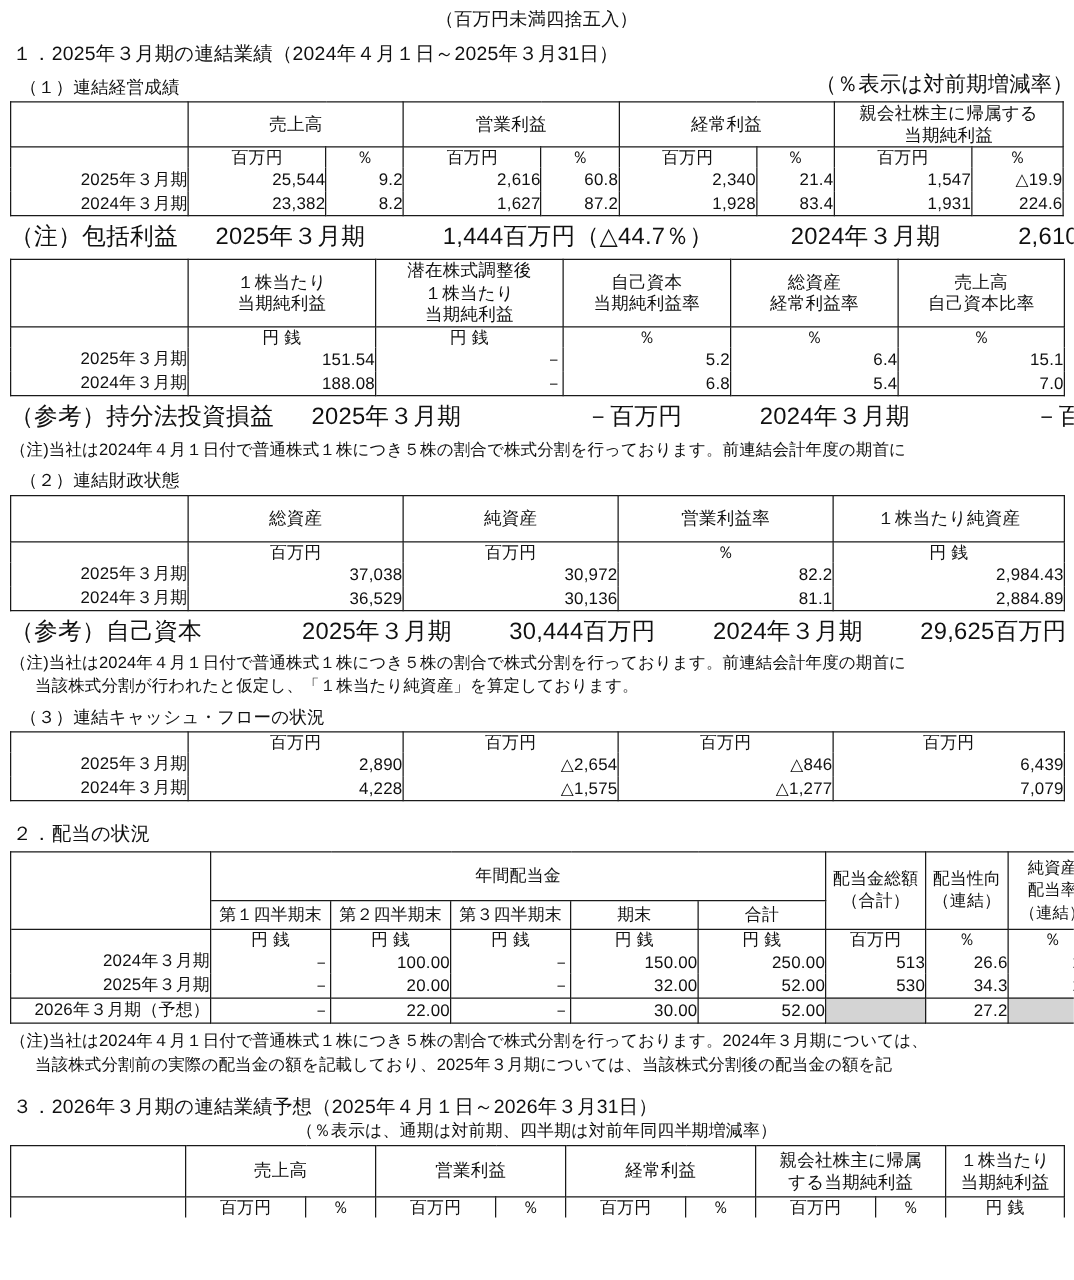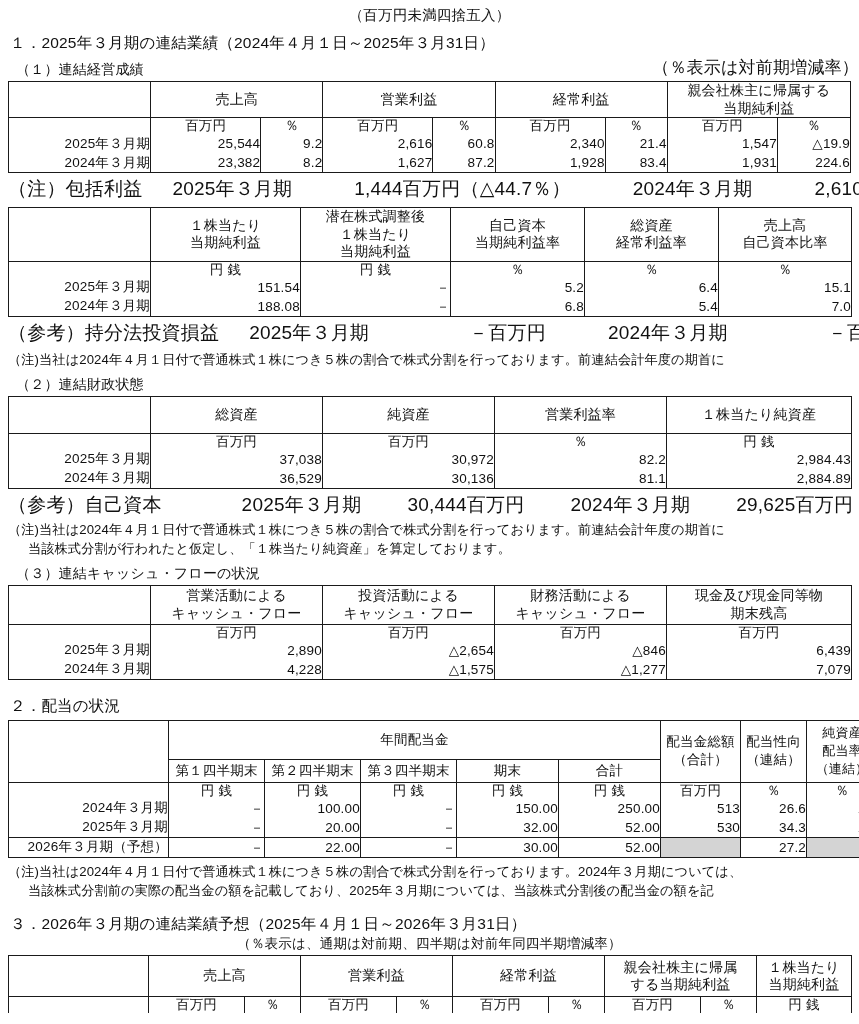--- a/index.html
+++ b/index.html
@@ -328,39 +328,20 @@
 
   <table class="fin" style="margin-top:2px;width:843px;">
     <colgroup>
       <col style="width:142px">
         <col style="width:172px">
         <col style="width:172px">
       <col style="width:172px">
         <col style="width:185px">
     </colgroup>
     <tbody>
-        <tr>
-      <th class="grp" style="height:38px;"></th>
-      <th class="grp">
-            <span class="spacer">営業活動による</span>
-            <span class="spacer">キャッシュ・フロー</span>
-          </th>
-      <th class="grp">
-            <span class="spacer">投資活動による</span>
-            <span class="spacer">キャッシュ・フロー</span>
-          </th>
-      <th class="grp">
-            <span class="spacer">財務活動による</span>
-            <span class="spacer">キャッシュ・フロー</span>
-          </th>
-      <th class="grp">
-            <span class="spacer">現金及び現金同等物</span>
-            <span class="spacer">期末残高</span>
-          </th>
-    </tr>
     <tr>
       <td class="nb-b"></td>
       <td class="u nb-b">百万円</td>
       <td class="u nb-b">百万円</td>
       <td class="u nb-b">百万円</td>
       <td class="u nb-b">百万円</td>
     </tr>
     <tr>
       <td class="lbl nb-t nb-b">2025年３月期</td>
       <td class="v nb-t nb-b">2,890</td>

